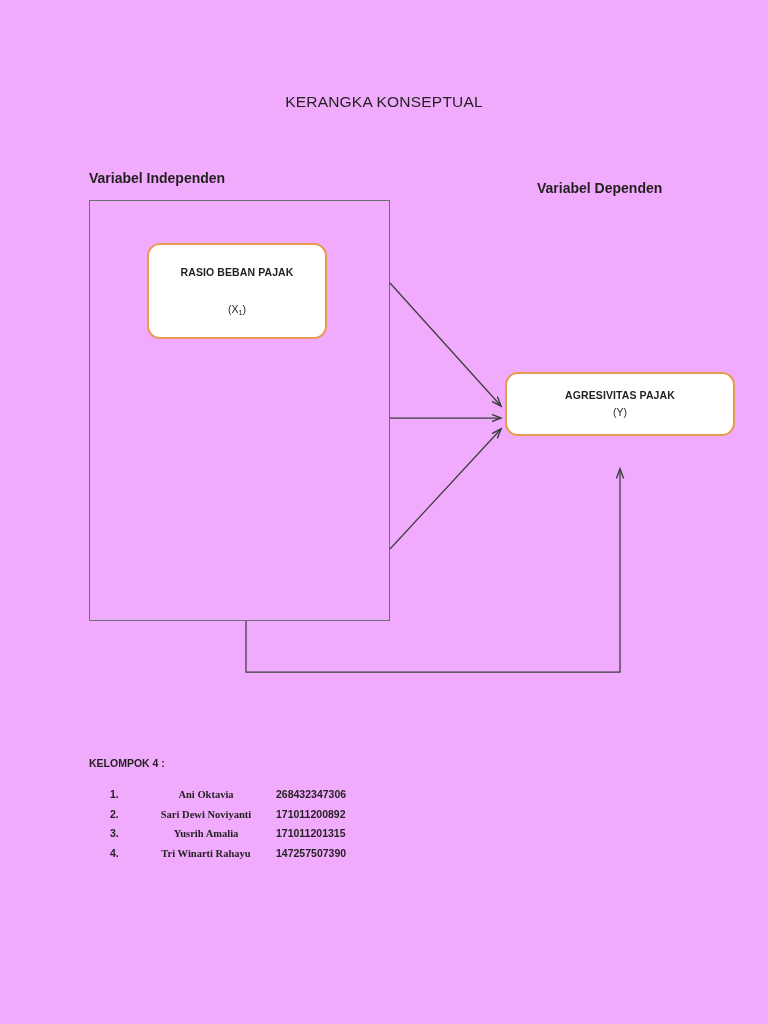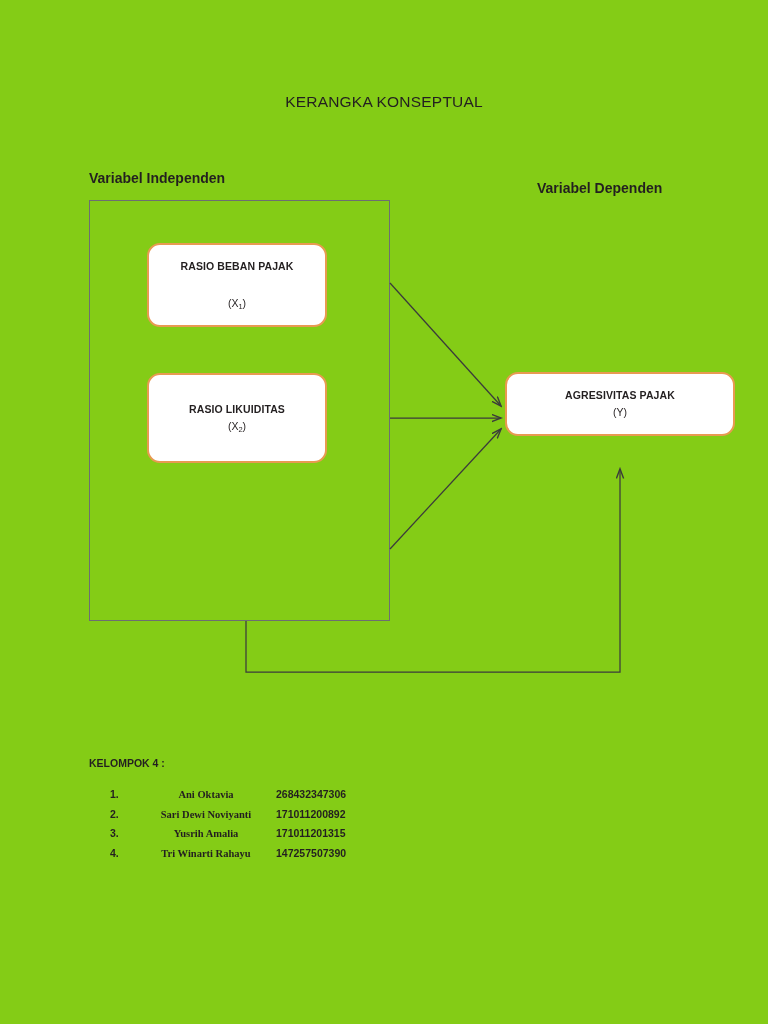--- a/index.html
+++ b/index.html
@@ -13,21 +13,21 @@
     position: relative;
     font-family: "Liberation Sans", sans-serif;
     color: #231f20;
     overflow: hidden;
   }
   #page {
     position: absolute;
     left: 0; top: 0;
     width: 768px;
     height: 1024px;
-    background: #84cc16;
+    background: #f0abfc;
   }
   #diagram-svg {
     position: absolute;
     left: 0; top: 0;
     width: 768px;
     height: 1024px;
   }
 
   
   .doc-title {
@@ -92,21 +92,21 @@
     margin-top: 4px;
     text-align: center;
   }
   .var-box .vb-code sub {
     font-size: 7.5px;
     vertical-align: baseline;
     position: relative;
     top: 2px;
   }
 
-  .box-x1 { left: 147px; top: 243px; width: 180px; height: 84px; gap: 20px; }
+  .box-x1 { left: 147px; top: 243px; width: 180px; height: 96px; gap: 20px; }
   .box-x2 { left: 147px; top: 373px; width: 180px; height: 90px; }
   .box-x3 { left: 149px; top: 503px; width: 178px; height: 90px; }
   .box-y  { left: 505px; top: 372px; width: 230px; height: 64px; }
   .box-y .vb-title { font-size: 10.5px; }
 
   
   .group-heading {
     position: absolute;
     left: 89px;
     top: 757px;
@@ -171,24 +171,20 @@
     <line x1="390" y1="549" x2="501" y2="429" stroke="#3b3b3b" stroke-width="1.25" marker-end="url(#arrowhead)"></line>
 
     <path d="M246,621 L246,672 L620,672 L620,469" fill="none" stroke="#3b3b3b" stroke-width="1.25" marker-end="url(#arrowhead)"></path>
   </svg>
 
   <div class="var-box box-x1">
     <div class="vb-title">RASIO BEBAN PAJAK</div>
     <div class="vb-code"><span>(X</span><sub>1</sub><span>)</span></div>
   </div>
 
-  <div class="var-box box-x2">
-    <div class="vb-title">RASIO LIKUIDITAS</div>
-    <div class="vb-code"><span>(X</span><sub>2</sub><span>)</span></div>
-  </div>
 
 
   <div class="var-box box-y">
     <div class="vb-title">AGRESIVITAS PAJAK</div>
     <div class="vb-code">(Y)</div>
   </div>
 
   <div class="group-heading">KELOMPOK 4 :</div>
 
   <div class="member-list">

